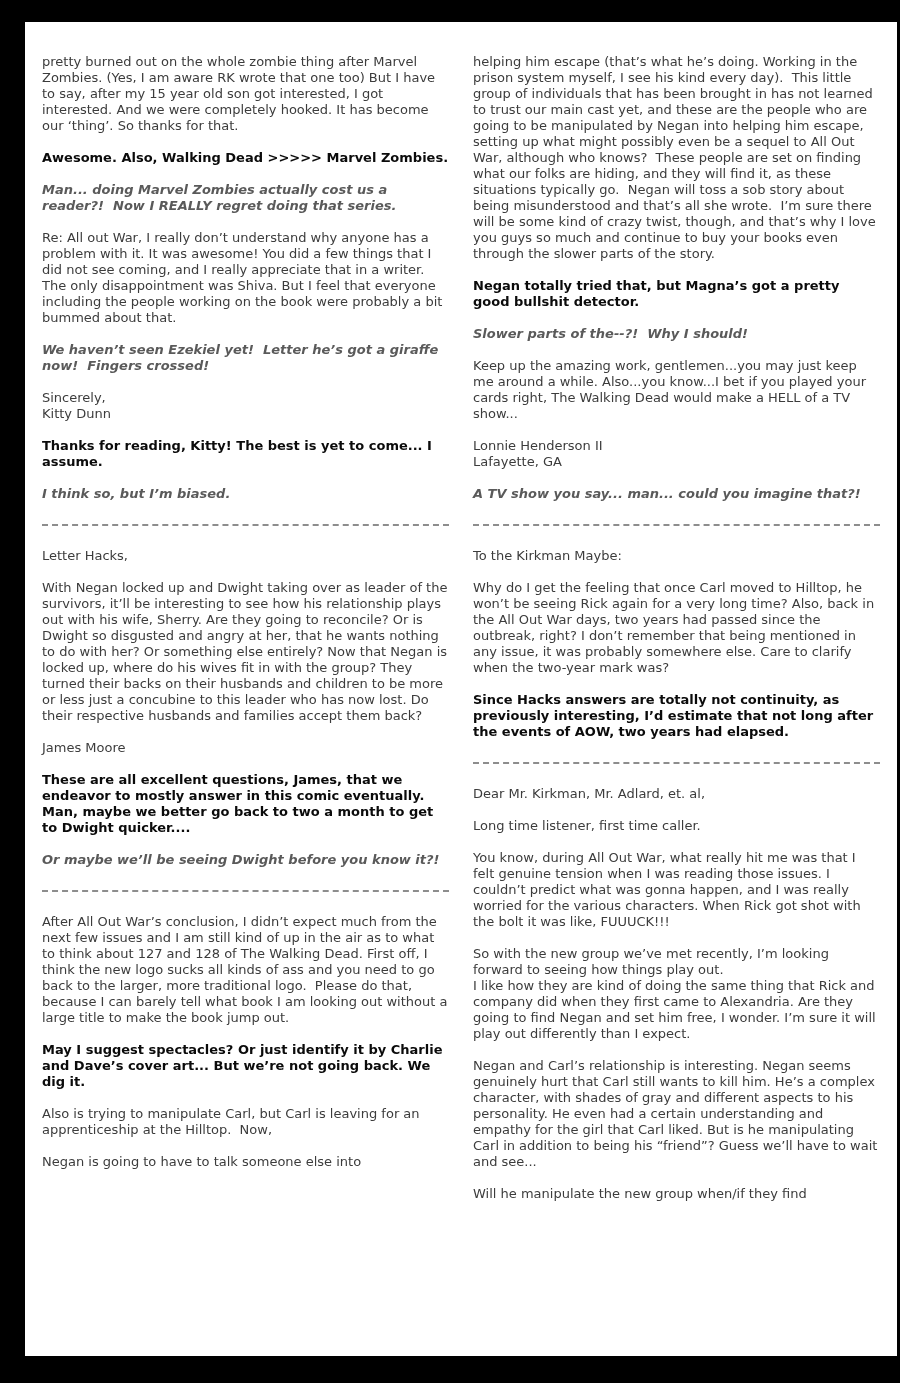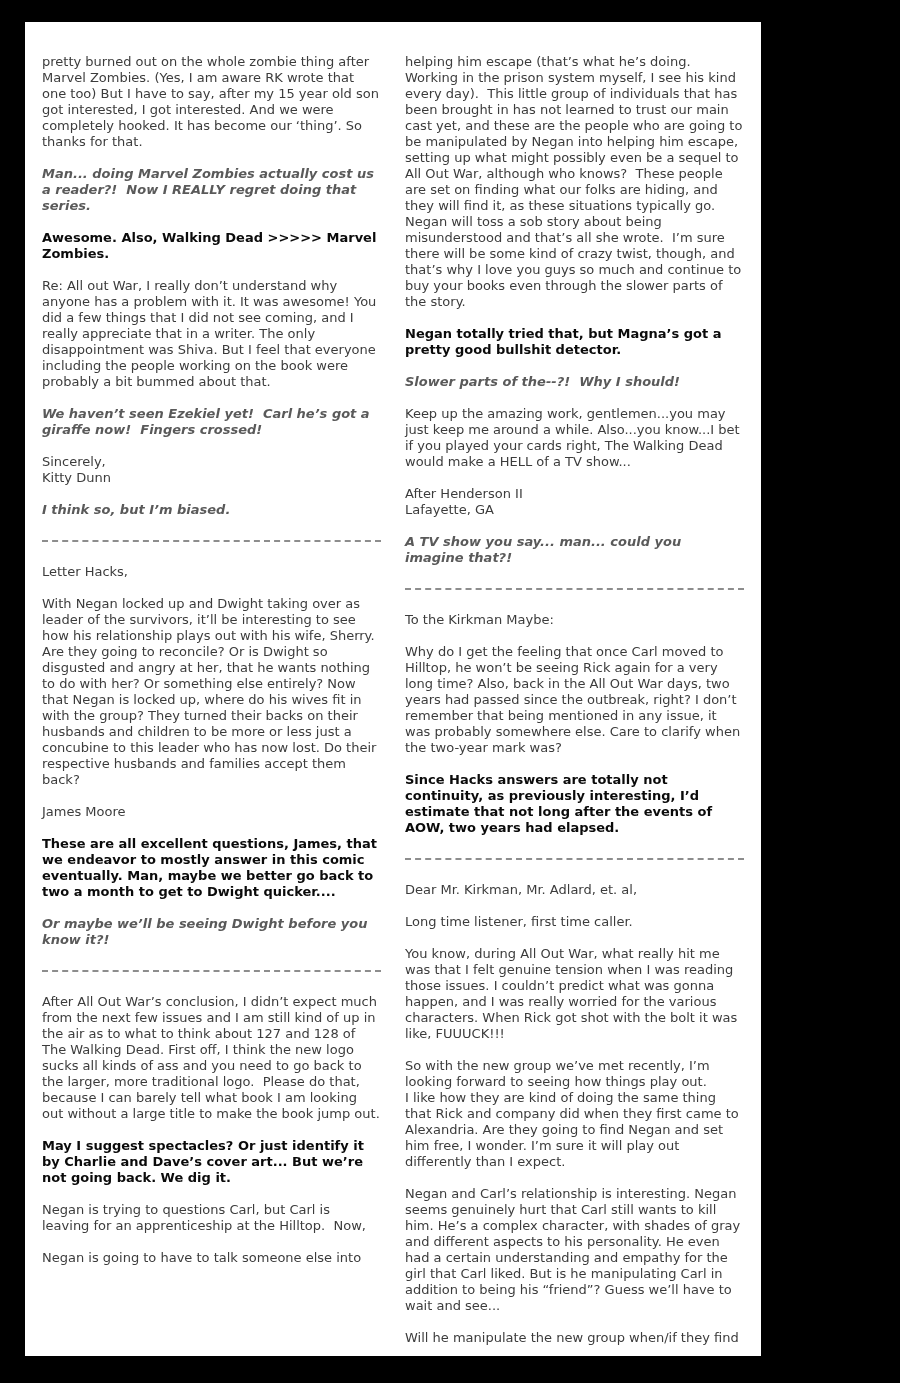--- a/index.html
+++ b/index.html
@@ -14,21 +14,21 @@
   .frame {
     position: relative;
     width: 900px;
     height: 1383px;
     background: var(--bg, #000);
   }
   .paper {
     position: absolute;
     left: 25px;
     top: 22px;
-    width: 736px;
+    width: 872px;
     height: 1334px;
     background: var(--paper, #fff);
     box-sizing: border-box;
     padding: 32px 17px 0 17px;
     overflow: hidden;
   }
   .columns {
     display: flex;
     gap: 24px;
     height: 100%;
@@ -64,45 +64,46 @@
   }
 </style>
 </head>
 <body>
 
 <div class="frame">
   <div class="paper">
     <div class="columns">
       <div class="col">
           <div class="block letter">pretty burned out on the whole zombie thing after Marvel Zombies. (Yes, I am aware RK wrote that one too) But I have to say, after my 15 year old son got interested, I got interested. And we were completely hooked. It has become our ‘thing’. So thanks for that.</div>
+          <div class="block response-bold">Awesome. Also, Walking Dead &gt;&gt;&gt;&gt;&gt; Marvel Zombies.</div>
           <div class="block response-italic">Man... doing Marvel Zombies actually cost us a reader?!  Now I REALLY regret doing that series.</div>
-          <div class="block response-bold">Awesome. Also, Walking Dead &gt;&gt;&gt;&gt;&gt; Marvel Zombies.</div>
           <div class="block letter">Re: All out War, I really don’t understand why anyone has a problem with it. It was awesome! You did a few things that I did not see coming, and I really appreciate that in a writer. The only disappointment was Shiva. But I feel that everyone including the people working on the book were probably a bit bummed about that.</div>
-          <div class="block response-italic">We haven’t seen Ezekiel yet!  Carl he’s got a giraffe now!  Fingers crossed!</div>
+          <div class="block response-italic">We haven’t seen Ezekiel yet!  Letter he’s got a giraffe now!  Fingers crossed!</div>
           <div class="block letter">Sincerely,
 Kitty Dunn</div>
+          <div class="block response-bold">Thanks for reading, Kitty! The best is yet to come... I assume.</div>
           <div class="block response-italic">I think so, but I’m biased.</div>
           <div class="block divider"></div>
           <div class="block letter">Letter Hacks,</div>
           <div class="block letter">With Negan locked up and Dwight taking over as leader of the survivors, it’ll be interesting to see how his relationship plays out with his wife, Sherry. Are they going to reconcile? Or is Dwight so disgusted and angry at her, that he wants nothing to do with her? Or something else entirely? Now that Negan is locked up, where do his wives fit in with the group? They turned their backs on their husbands and children to be more or less just a concubine to this leader who has now lost. Do their respective husbands and families accept them back?</div>
           <div class="block letter">James Moore</div>
           <div class="block response-bold">These are all excellent questions, James, that we endeavor to mostly answer in this comic eventually. Man, maybe we better go back to two a month to get to Dwight quicker....</div>
           <div class="block response-italic">Or maybe we’ll be seeing Dwight before you know it?!</div>
           <div class="block divider"></div>
           <div class="block letter">After All Out War’s conclusion, I didn’t expect much from the next few issues and I am still kind of up in the air as to what to think about 127 and 128 of The Walking Dead. First off, I think the new logo sucks all kinds of ass and you need to go back to the larger, more traditional logo.  Please do that, because I can barely tell what book I am looking out without a large title to make the book jump out.</div>
           <div class="block response-bold">May I suggest spectacles? Or just identify it by Charlie and Dave’s cover art... But we’re not going back. We dig it.</div>
-          <div class="block letter">Negan is trying to questions Carl, but Carl is leaving for an apprenticeship at the Hilltop.  Now,</div>
+          <div class="block letter">Also is trying to manipulate Carl, but Carl is leaving for an apprenticeship at the Hilltop.  Now,</div>
           <div class="block letter">Negan is going to have to talk someone else into</div>
         </div>
       <div class="col">
           <div class="block letter">helping him escape (that’s what he’s doing. Working in the prison system myself, I see his kind every day).  This little group of individuals that has been brought in has not learned to trust our main cast yet, and these are the people who are going to be manipulated by Negan into helping him escape, setting up what might possibly even be a sequel to All Out War, although who knows?  These people are set on finding what our folks are hiding, and they will find it, as these situations typically go.  Negan will toss a sob story about being misunderstood and that’s all she wrote.  I’m sure there will be some kind of crazy twist, though, and that’s why I love you guys so much and continue to buy your books even through the slower parts of the story.</div>
           <div class="block response-bold">Negan totally tried that, but Magna’s got a pretty good bullshit detector.</div>
           <div class="block response-italic">Slower parts of the--?!  Why I should!</div>
           <div class="block letter">Keep up the amazing work, gentlemen...you may just keep me around a while. Also...you know...I bet if you played your cards right, The Walking Dead would make a HELL of a TV show...</div>
-          <div class="block letter">After Henderson II
+          <div class="block letter">Lonnie Henderson II
 Lafayette, GA</div>
           <div class="block response-italic">A TV show you say... man... could you imagine that?!</div>
           <div class="block divider"></div>
           <div class="block letter">To the Kirkman Maybe:</div>
           <div class="block letter">Why do I get the feeling that once Carl moved to Hilltop, he won’t be seeing Rick again for a very long time? Also, back in the All Out War days, two years had passed since the outbreak, right? I don’t remember that being mentioned in any issue, it was probably somewhere else. Care to clarify when the two-year mark was?</div>
           <div class="block response-bold">Since Hacks answers are totally not continuity, as previously interesting, I’d estimate that not long after the events of AOW, two years had elapsed.</div>
           <div class="block divider"></div>
           <div class="block letter">Dear Mr. Kirkman, Mr. Adlard, et. al,</div>
           <div class="block letter">Long time listener, first time caller.</div>
           <div class="block letter">You know, during All Out War, what really hit me was that I felt genuine tension when I was reading those issues. I couldn’t predict what was gonna happen, and I was really worried for the various characters. When Rick got shot with the bolt it was like, FUUUCK!!!</div>

